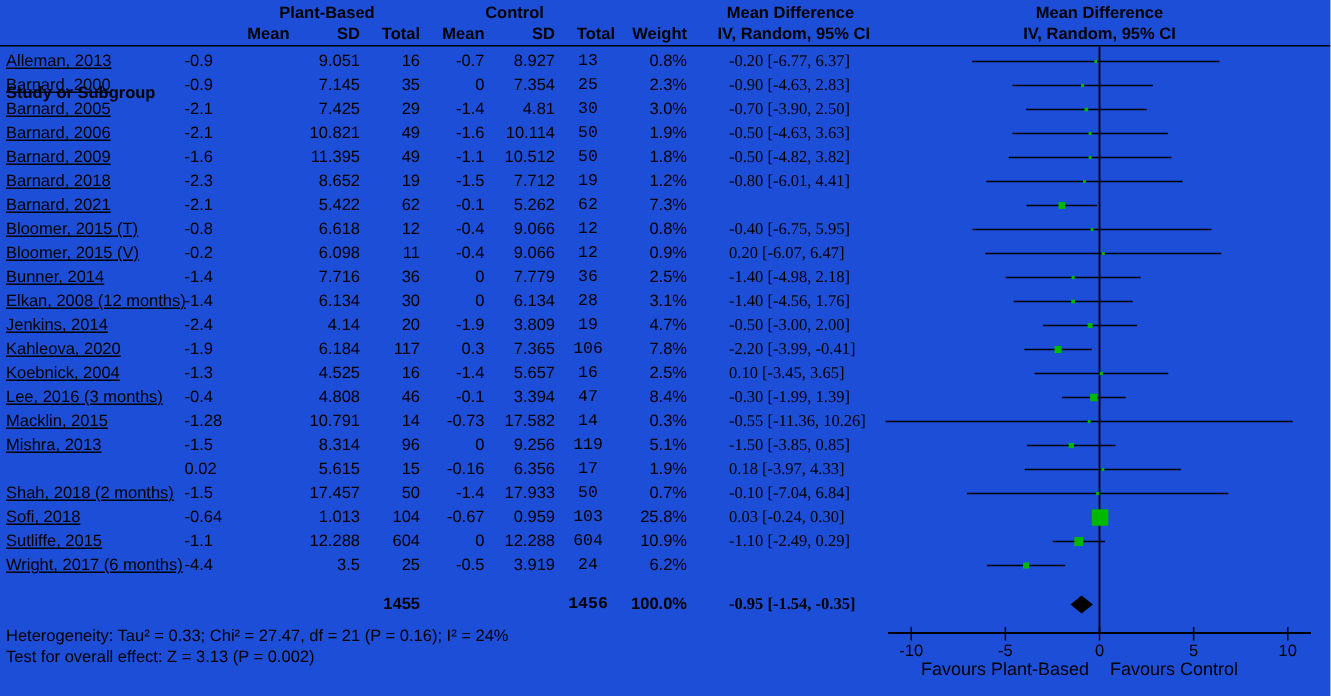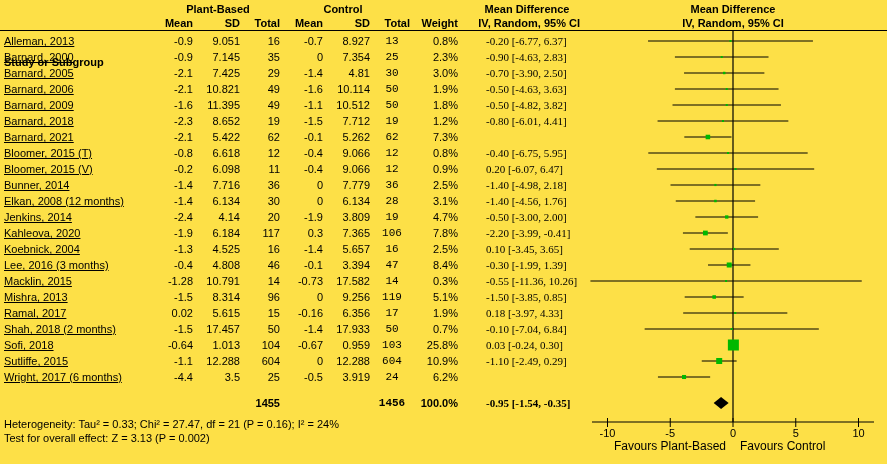--- a/index.html
+++ b/index.html
@@ -1,26 +1,26 @@
 <!DOCTYPE html>
 <html><head>
 <meta charset="utf-8">
 <style>
   html,body{margin:0;padding:0;background:#fff;}
-  #app{position:relative;width:887px;height:464px;background:#fde047;
+  #app{position:relative;width:887px;height:464px;background:#1d4ed8;
        font-family:"Liberation Sans",sans-serif;font-size:11px;color:#000;overflow:hidden;}
   .h{position:absolute;height:14px;line-height:14px;font-weight:bold;white-space:nowrap;}
   .center{text-align:center;}
   .rt{text-align:right;}
   #hdr-divider{position:absolute;left:0;top:30px;width:887px;height:1px;background:#000;}
   #rows{position:absolute;left:0;top:33px;width:590px;}
   .row{position:relative;height:16px;}
   .row span,#total-row span{position:absolute;top:0;height:16px;line-height:16px;white-space:nowrap;}
   .c-name{left:4px;width:200px;text-align:left;text-decoration:underline;}
-  .c-m1{left:123px;width:70px;text-align:right;}
+  .c-m1{left:123px;width:70px;text-align:left;}
   .c-sd1{left:196px;width:44px;text-align:right;}
   .c-n1{left:244px;width:36px;text-align:right;}
   .c-m2{left:285px;width:38px;text-align:right;}
   .c-sd2{left:328px;width:42px;text-align:right;}
   .c-n2{left:374px;width:36px;text-align:center;font-family:Liberation Mono, monospace;}
   .c-w{left:412px;width:46px;text-align:right;}
   .c-ci{left:486px;width:118px;text-align:left;font-family:Liberation Serif, serif;}
   #total-row{position:absolute;left:0;top:395px;width:590px;height:16px;font-weight:bold;}
   .foot{position:absolute;left:4px;height:13px;line-height:13px;white-space:nowrap;}
   #het{top:418px;}
@@ -231,21 +231,20 @@
       <span class="c-m1">-1.5</span>
       <span class="c-sd1">8.314</span>
       <span class="c-n1">96</span>
       <span class="c-m2">0</span>
       <span class="c-sd2">9.256</span>
       <span class="c-n2">119</span>
       <span class="c-w">5.1%</span>
       <span class="c-ci">-1.50 [-3.85, 0.85]</span>
     </div>
       <div class="row">
-      <span class="c-name">Ramal, 2017</span>
       <span class="c-m1">0.02</span>
       <span class="c-sd1">5.615</span>
       <span class="c-n1">15</span>
       <span class="c-m2">-0.16</span>
       <span class="c-sd2">6.356</span>
       <span class="c-n2">17</span>
       <span class="c-w">1.9%</span>
       <span class="c-ci">0.18 [-3.97, 4.33]</span>
     </div>
       <div class="row">

